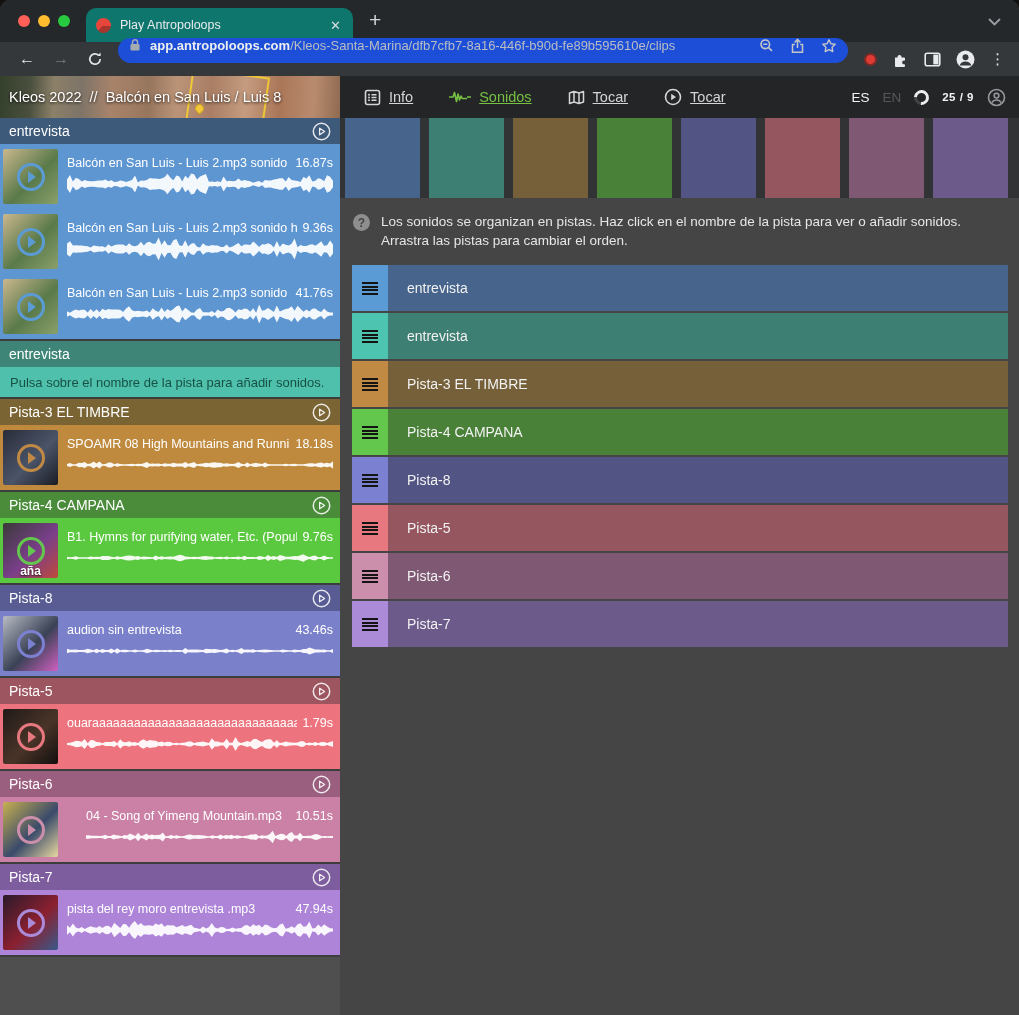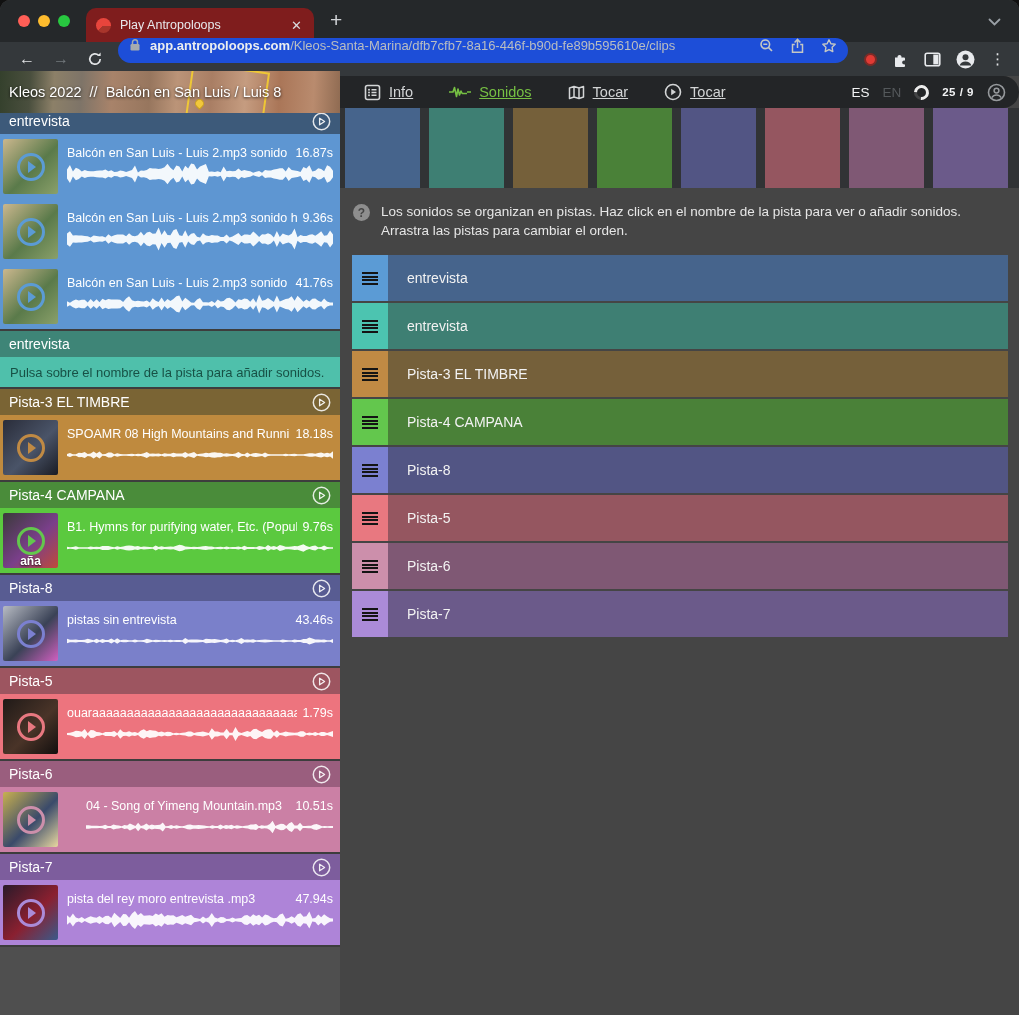--- a/index.html
+++ b/index.html
@@ -4,21 +4,21 @@
 <style>
   html,body{margin:0;padding:0;background:#111;}
   *{box-sizing:border-box;}
   .stage{width:1019px;height:1015px;position:relative;overflow:hidden;
          font-family:"Liberation Sans",sans-serif;background:#454545;border-radius:10px 10px 0 0;}
 
   
   .tabbar{height:42px;background:#25282a;display:flex;align-items:flex-end;}
   .traffic{display:flex;gap:8px;padding:0 16px 15px 18px;}
   .tl{width:12px;height:12px;border-radius:50%;}
-  .tab{height:34px;width:228px;background:#7f1d1d;border-radius:10px 10px 0 0;
+  .tab{height:34px;width:267px;background:#0f766e;border-radius:10px 10px 0 0;
        display:flex;align-items:center;padding:0 10px;color:#e8eaed;}
   .favicon{width:15px;height:15px;border-radius:50%;flex:none;
            background:conic-gradient(from 230deg,#e8453c 0 62%,#a8352b 62% 100%);}
   .tab-title{flex:1;font-size:12.5px;padding-left:9px;white-space:nowrap;overflow:hidden;}
   .tab-close{color:#dadce0;font-size:13px;padding:0 2px;cursor:default;}
   .newtab{color:#d0d3d6;font-size:21px;font-weight:300;padding:0 0 12px 16px;line-height:1;}
   .tabbar-chevron{margin-left:auto;padding:0 18px 16px 0;}
   .toolbar{height:34px;background:#34383b;display:flex;align-items:center;padding:0 10px;}
   .navbtn{font-size:16px;padding:0 9px;line-height:1;}
   .back{color:#e2e4e6;} .fwd{color:#73797d;}
@@ -26,21 +26,21 @@
            padding:0 11px;margin:0 8px 18px 6px;min-width:0;}
   .urltext{font-size:13px;white-space:nowrap;overflow:hidden;flex:1;min-width:0;}
   .urltext .domain{color:#eceeef;font-weight:bold;}
   .urltext .path{color:#b9bdc1;}
   .pillicons{display:flex;align-items:center;gap:16px;padding-left:12px;}
   .exticons{display:flex;align-items:center;gap:15px;padding:0 4px 0 8px;}
   .recdot{width:13px;height:13px;border-radius:50%;background:#e03a34;border:2.5px solid #7e2a26;}
   .dots{color:#dfe1e3;font-size:15px;letter-spacing:0;}
 
   
-  .appheader{height:32px;background:#232527;display:flex;align-items:center;border-radius:21px;}
+  .appheader{height:42px;background:#232527;display:flex;align-items:center;}
   .bcmap{width:340px;height:42px;flex:none;position:relative;display:flex;align-items:center;
          padding-left:9px;overflow:hidden;
          background:linear-gradient(93deg,#34402c 0%,#4a4f3e 9%,#8c8068 16%,#7e7468 24%,
            #a8836a 33%,#97765e 44%,#bb9478 52%,#a97e64 62%,#c59c80 72%,#aa7658 82%,#b98b6e 92%,#8f6b52 100%);}
   .bcmap::after{content:"";position:absolute;left:188px;top:-4px;width:74px;height:60px;
          border:2px solid rgba(244,205,48,.9);transform:rotate(8deg);pointer-events:none;}
   .mappin{position:absolute;left:195px;top:28px;width:9px;height:9px;border-radius:50% 50% 50% 0;
          transform:rotate(-45deg);background:#f2c73b;border:1px solid #caa021;}
   .bc{position:relative;z-index:2;color:#fff;font-size:14.5px;text-shadow:0 1px 3px rgba(0,0,0,.85);
       white-space:nowrap;display:flex;gap:8px;align-items:center;}
@@ -378,21 +378,21 @@
   </div>
             <div class="clip" style="background: rgb(122, 128, 202);">
     <div class="thumb" style="background: linear-gradient(135deg, rgb(184, 188, 196) 0%, rgb(58, 66, 86) 55%, rgb(208, 96, 192) 100%);">
       <div class="playring" style="border: 3px solid rgb(123, 128, 208);">
                   <div class="playtri" style="border-left: 8px solid rgb(123, 128, 208);"></div>
                 </div>
 
     </div>
     <div class="clipbody">
       <div class="cliptop">
-        <span class="cliptitle">pistas sin entrevista</span>
+        <span class="cliptitle">audion sin entrevista</span>
         <span class="clipdur">43.46s</span>
       </div>
       <svg class="wave" viewBox="0 0 270 26" preserveAspectRatio="none">
                   <path fill="rgba(255,255,255,.93)" d="M0,10.8 L3,11.7 L6,11.8 L9,11.4 L12,12.1 L15,12.0 L18,11.8 L21,10.8 L24,11.5 L27,12.3 L30,10.8 L33,12.3 L36,11.0 L39,12.1 L42,11.9 L45,10.4 L48,12.3 L51,10.2 L54,12.3 L57,11.8 L60,11.7 L63,12.3 L66,12.3 L69,11.4 L72,12.3 L75,12.3 L78,11.9 L81,10.8 L84,11.6 L87,12.2 L90,11.8 L93,12.1 L96,12.3 L99,12.0 L102,12.3 L105,11.8 L108,12.3 L111,11.9 L114,12.0 L117,12.3 L120,10.1 L123,11.7 L126,11.4 L129,11.6 L132,11.4 L135,11.7 L138,12.1 L141,10.8 L144,10.9 L147,11.3 L150,11.0 L153,11.4 L156,12.1 L159,11.5 L162,10.4 L165,12.3 L168,11.8 L171,12.3 L174,11.6 L177,10.0 L180,11.7 L183,11.6 L186,11.8 L189,11.2 L192,12.2 L195,11.9 L198,11.8 L201,11.4 L204,11.7 L207,12.1 L210,12.3 L213,12.3 L216,12.3 L219,11.6 L222,12.1 L225,12.3 L228,12.3 L231,11.4 L234,11.9 L237,12.1 L240,11.0 L243,10.9 L246,9.6 L249,10.5 L252,11.6 L255,11.5 L258,11.7 L261,11.5 L264,12.3 L267,12.3 L270,11.1 L270,14.9 L267,13.7 L264,13.7 L261,14.5 L258,14.3 L255,14.5 L252,14.4 L249,15.5 L246,16.4 L243,15.1 L240,15.0 L237,13.9 L234,14.1 L231,14.6 L228,13.7 L225,13.7 L222,13.9 L219,14.4 L216,13.7 L213,13.7 L210,13.7 L207,13.9 L204,14.3 L201,14.6 L198,14.2 L195,14.1 L192,13.8 L189,14.8 L186,14.2 L183,14.4 L180,14.3 L177,16.0 L174,14.4 L171,13.7 L168,14.2 L165,13.7 L162,15.6 L159,14.5 L156,13.9 L153,14.6 L150,15.0 L147,14.7 L144,15.1 L141,15.2 L138,13.9 L135,14.3 L132,14.6 L129,14.4 L126,14.6 L123,14.3 L120,15.9 L117,13.7 L114,14.0 L111,14.1 L108,13.7 L105,14.2 L102,13.7 L99,14.0 L96,13.7 L93,13.9 L90,14.2 L87,13.8 L84,14.4 L81,15.2 L78,14.1 L75,13.7 L72,13.7 L69,14.6 L66,13.7 L63,13.7 L60,14.3 L57,14.2 L54,13.7 L51,15.8 L48,13.7 L45,15.6 L42,14.1 L39,13.9 L36,15.0 L33,13.7 L30,15.2 L27,13.7 L24,14.5 L21,15.2 L18,14.2 L15,14.0 L12,13.9 L9,14.6 L6,14.2 L3,14.3 L0,15.2 Z"></path>
                 </svg>
     </div>
   </div>
           </div>
           <div class="track">
             <div class="track-header" style="background: rgb(157, 85, 96);">

